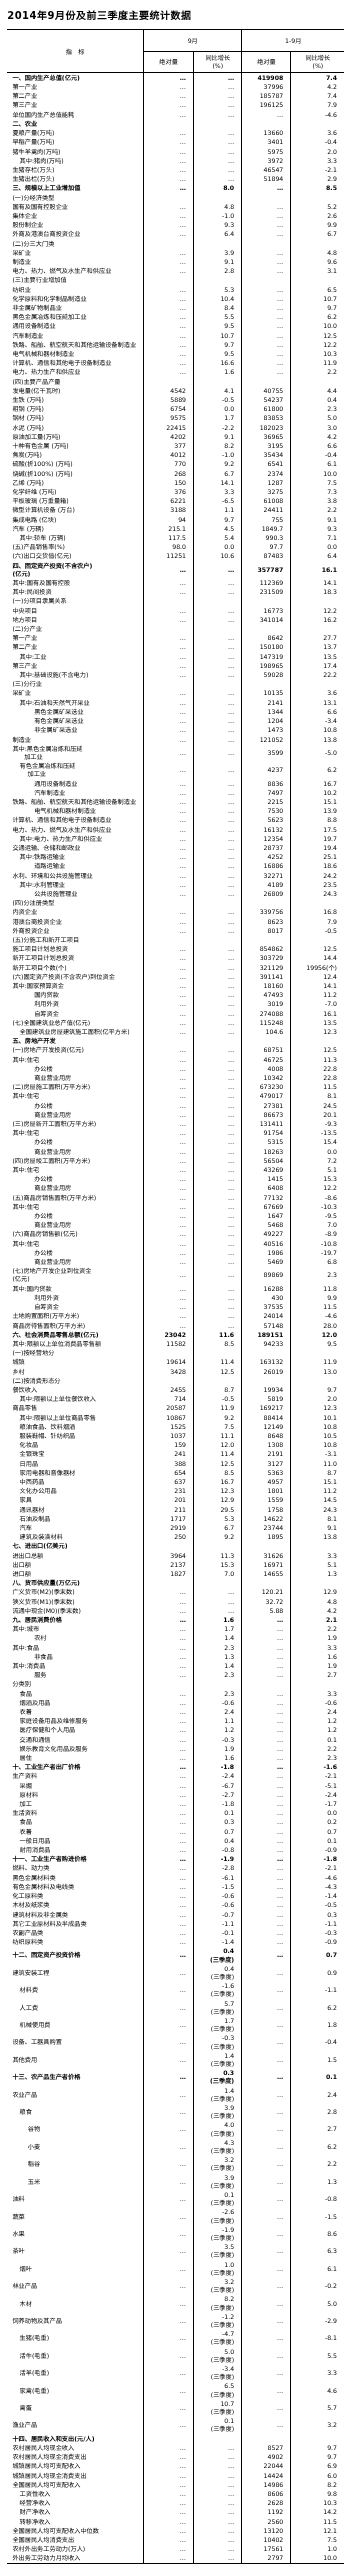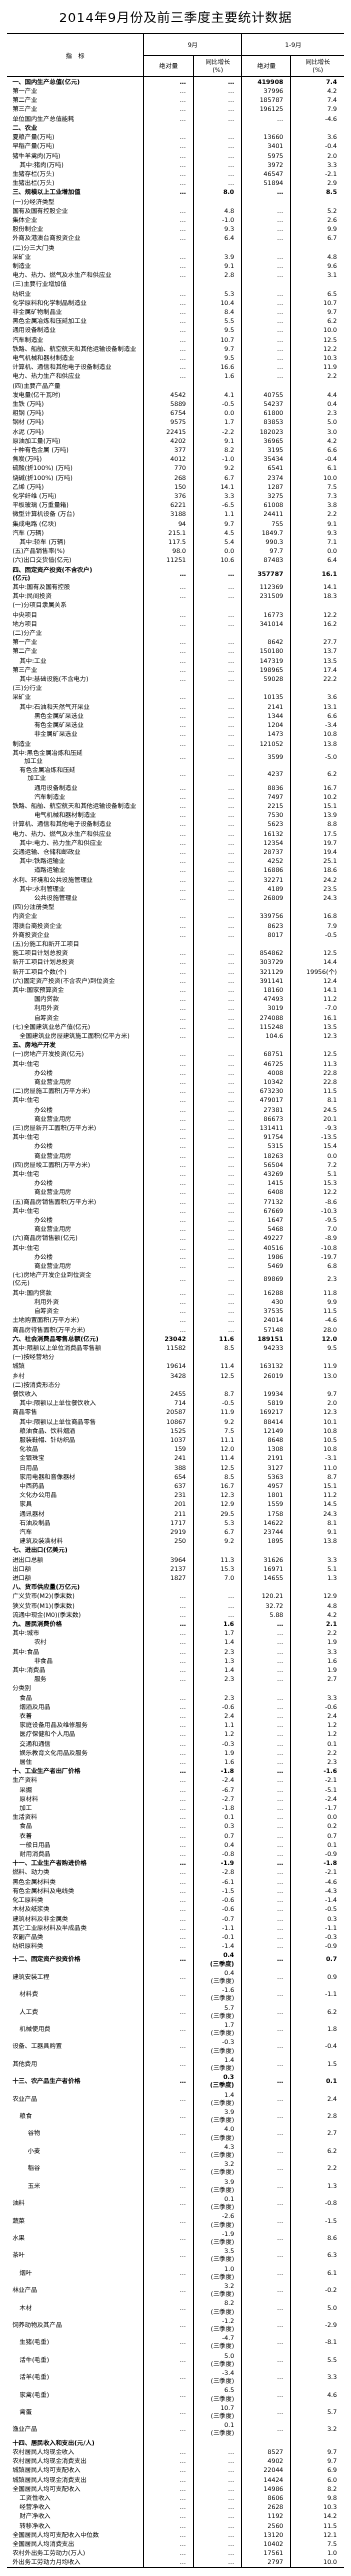--- a/index.html
+++ b/index.html
@@ -1,18 +1,18 @@
 <!DOCTYPE html>
 <html lang="zh-CN" style="font-size:8.2px"><head>
 <meta charset="utf-8">
 <style>
   html,body{margin:0;padding:0;background:#ffffff;color:#000;}
   body{width:351px;font-family:"DejaVu Sans",sans-serif;}
   .page{padding:4.1px 7.2px 20.6px 7.2px;}
-  .title{font-size:13px;font-weight:normal;text-align:center;margin:3.1px 0 7.2px 0;letter-spacing:0.5px;}
+  .title{font-size:10px;font-weight:bold;margin:3.1px 0 7.2px 0;letter-spacing:0.5px;}
   table.stats{border-collapse:collapse;width:337px;table-layout:fixed;border-top:1.5px solid #000;border-bottom:1.5px solid #000;}
   col.c-label{width:136px;}
   col.c-v1{width:50px;}
   col.c-v2{width:48px;}
   col.c-v3{width:49px;}
   col.c-v4{width:53px;}
   thead th{font-weight:normal;font-size:6.2px;text-align:center;vertical-align:middle;}
   th.indicator{border-right:0.5px solid #000;border-bottom:1px solid #000;height:37px;}
   tr.grp th{height:18.5px;border-bottom:0.5px solid #000;}
   th.g-sep{border-right:0.5px solid #000;}

